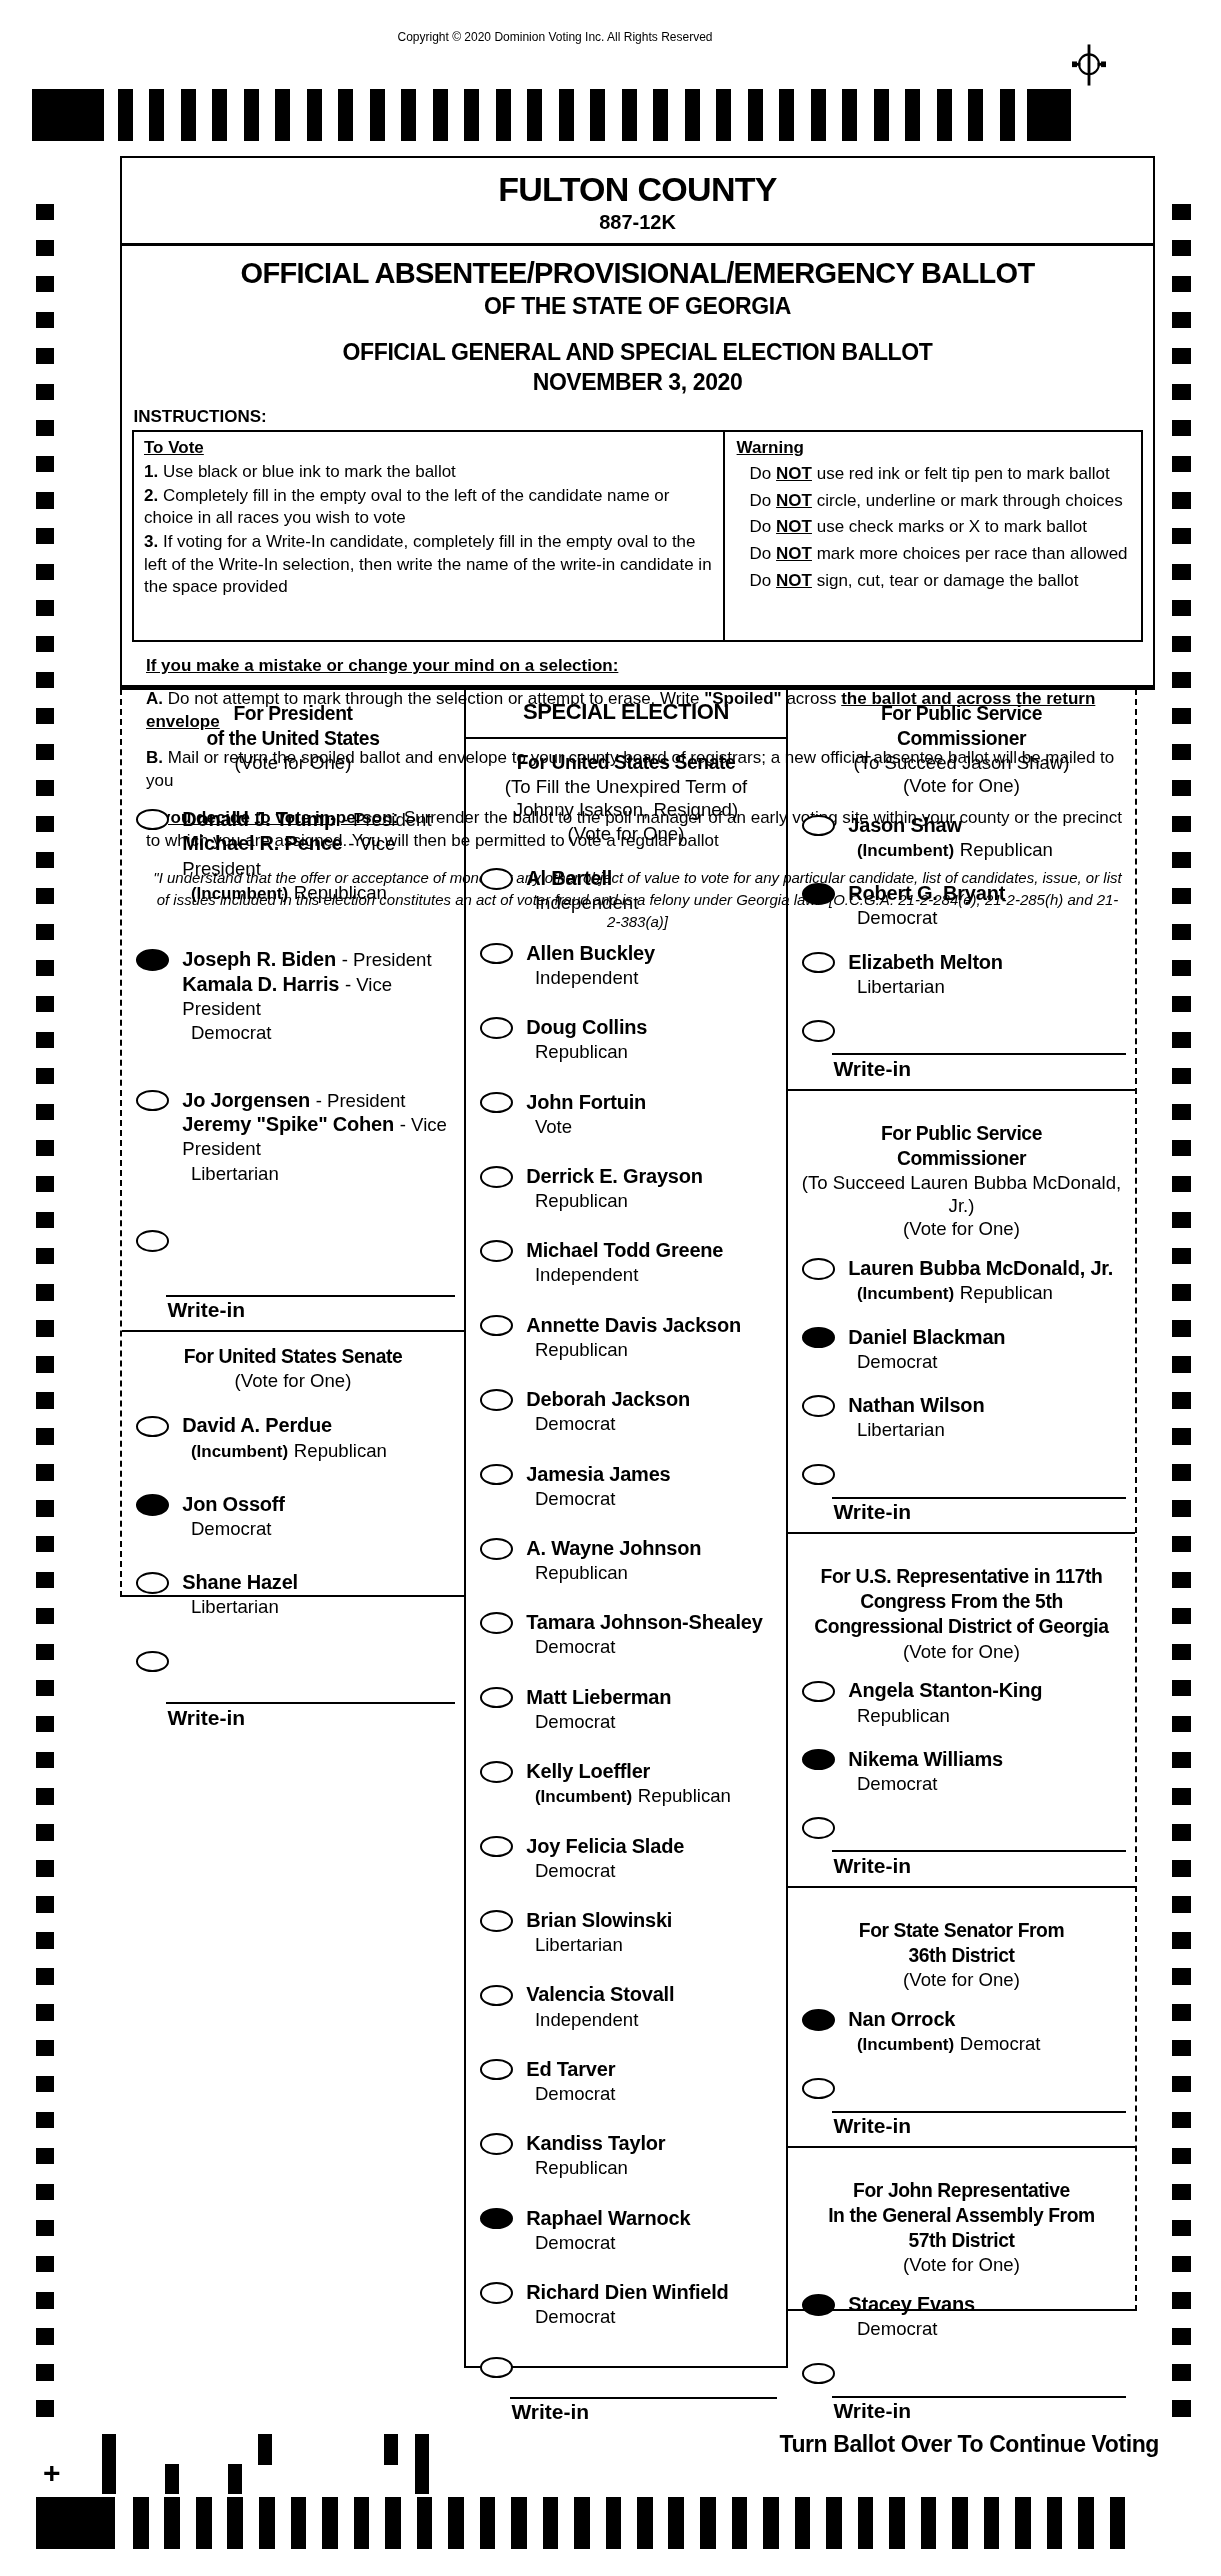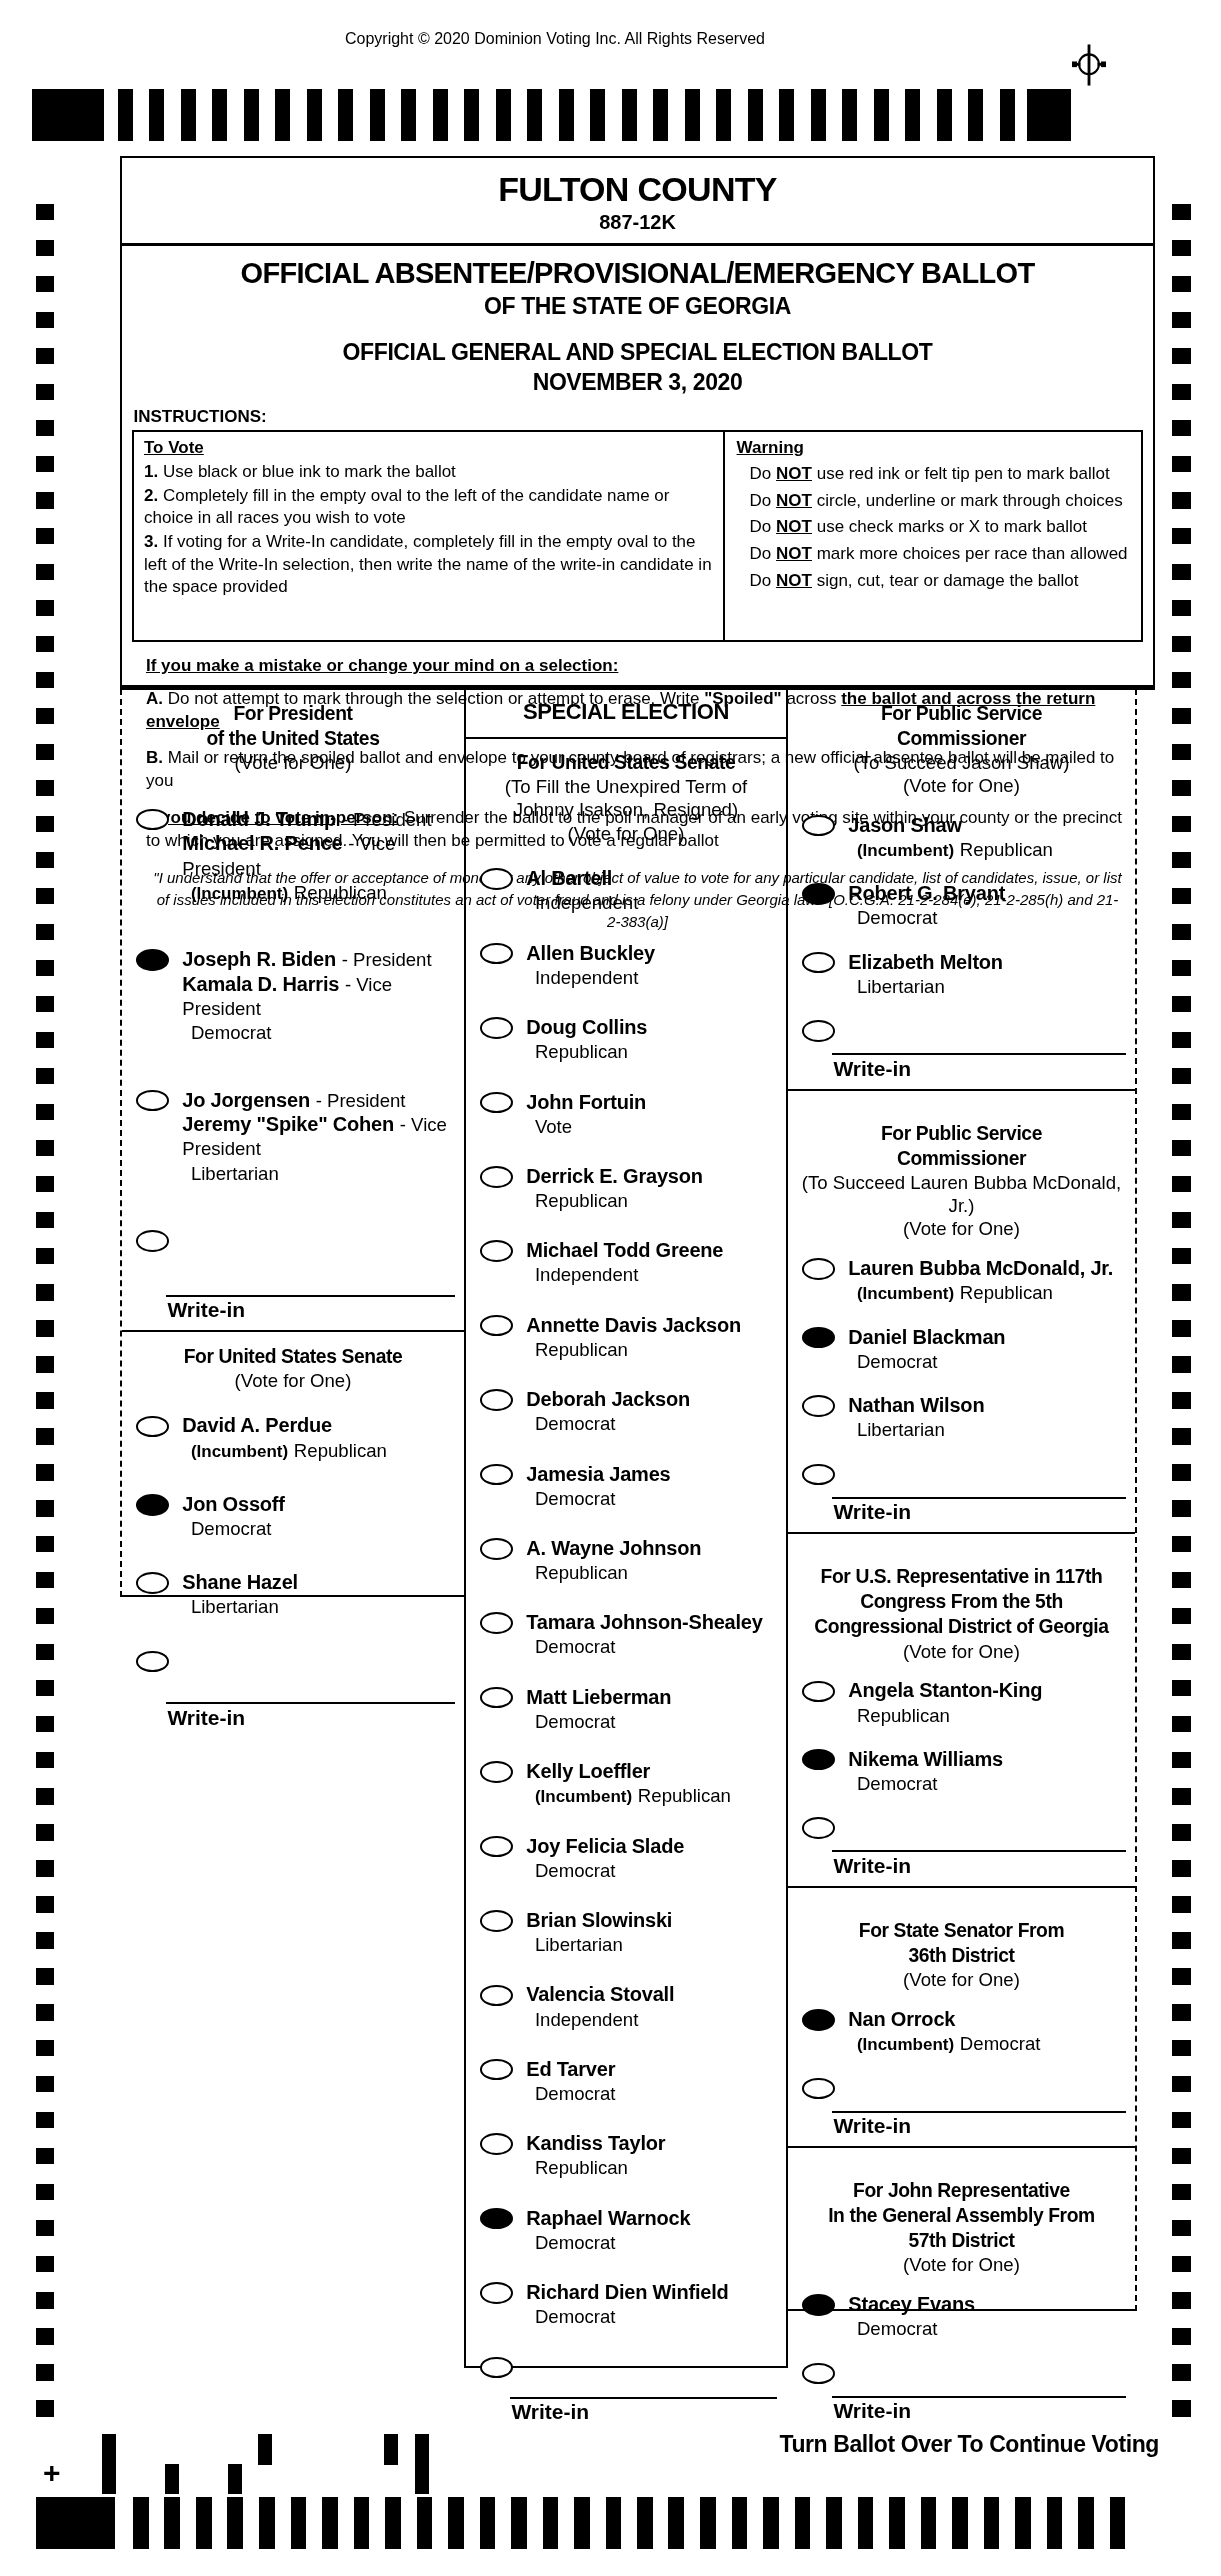--- a/index.html
+++ b/index.html
@@ -1,21 +1,21 @@
 <!DOCTYPE html>
 <html style="font-size:11.5px"><head>
 <meta charset="utf-8">
 <style>
   html,body{margin:0;padding:0;background:#888;}
   .page{position:relative;width:1222px;height:2576px;background:#fff;color:#000;
         font-family:"Liberation Sans",sans-serif;overflow:hidden;margin:0 auto;}
   *{box-sizing:border-box;}
 
   
-  .copyright{position:absolute;top:30px;left:0;width:1110px;text-align:center;font-size:16px;}
+  .copyright{position:absolute;top:30px;left:0;width:1110px;text-align:center;font-size:12px;}
   .crosshair{position:absolute;left:1072px;top:44px;}
   .band-top{position:absolute;left:32px;top:89px;width:1039px;height:52px;}
   .band-top .start{position:absolute;left:0;top:0;width:72px;height:100%;background:#000;}
   .band-top .bars{position:absolute;left:86px;right:47px;top:0;height:100%;
       background:repeating-linear-gradient(90deg,#000 0 15px,#fff 15px 31.5px);}
   .band-top .end{position:absolute;right:0;top:0;width:44px;height:100%;background:#000;}
   .marks-left{position:absolute;left:36px;top:204px;width:18px;height:2226px;
       background:repeating-linear-gradient(180deg,#000 0 16.5px,transparent 16.5px 36px);}
   .marks-right{position:absolute;left:1172px;top:204px;width:19.3px;height:2226px;
       background:repeating-linear-gradient(180deg,#000 0 16.5px,transparent 16.5px 36px);}

